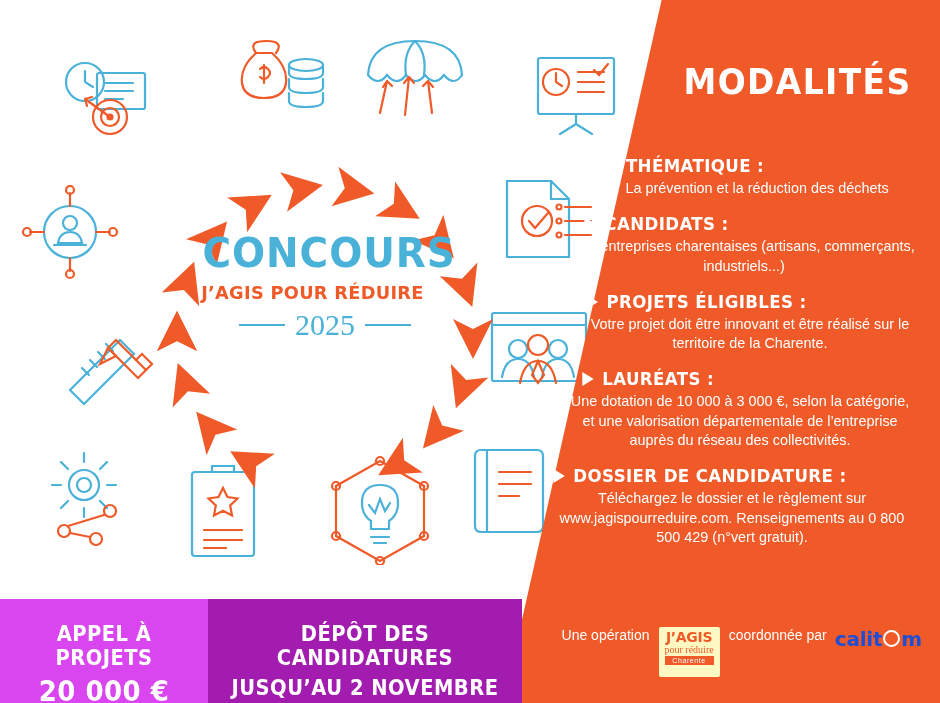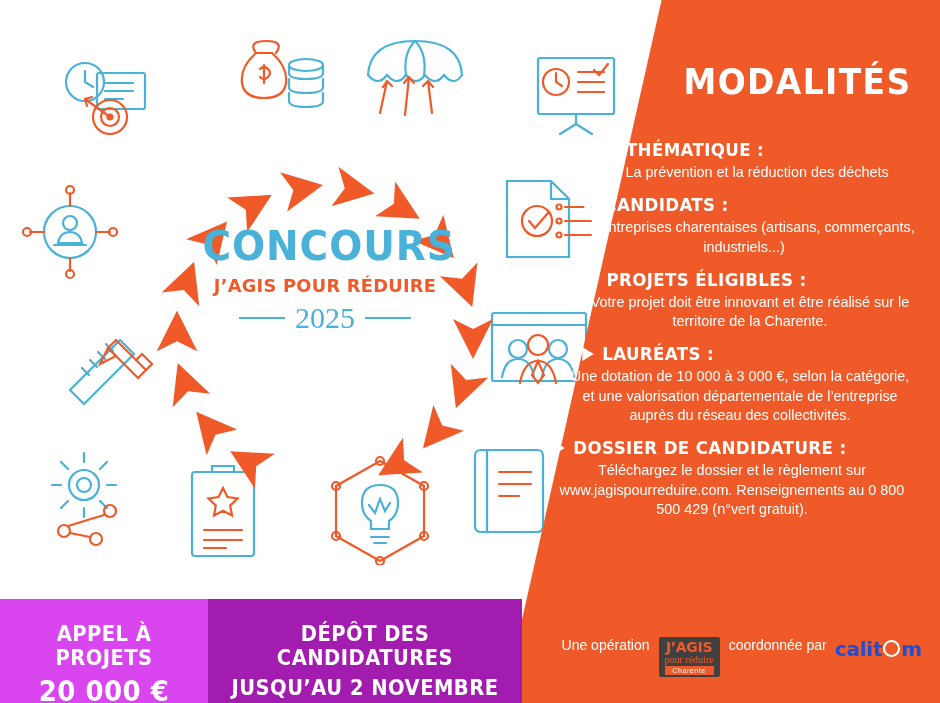--- a/index.html
+++ b/index.html
@@ -55,20 +55,21 @@
     transform-origin: right center;
   }
   .sections {
     position: absolute;
     top: 140px;
     left: 108px;
     width: 352px;
   }
   .section {
     margin-bottom: 13px;
+    margin-top: 16px;
   }
   .sec-head {
     display: flex;
     align-items: center;
     justify-content: center;
     font-family: "DejaVu Sans", sans-serif;
     font-weight: bold;
     font-size: 17.5px;
     letter-spacing: 0.4px;
     color: #ffffff;
@@ -169,24 +170,24 @@
     right: 18px;
     bottom: 26px;
     z-index: 6;
     display: flex;
     color: #ffffff;
     font-size: 14px;
   }
   .op-text { white-space: nowrap; }
   .jagis-logo {
     display: inline-block;
-    background: #404040;
+    background: #fef9c3;
     color: #ef5a28;
     border-radius: 2px;
-    padding: 3px 6px 2px 6px;
+    padding: 3px 6px 12px 6px;
     margin: 0 9px;
     text-align: center;
     line-height: 1.02;
   }
   .jagis-logo .j1 {
     font-family: "DejaVu Sans", sans-serif;
     font-weight: bold;
     font-size: 14px;
     letter-spacing: -0.3px;
     display: block;
@@ -222,23 +223,22 @@
     border-radius: 50%;
     position: relative;
     top: 1px;
     margin: 0 1px;
   }
 
   
   .center-block {
     position: absolute;
     left: 196px;
-    top: 222px;
+    top: 229px;
     width: 258px;
-    text-align: center;
     z-index: 2;
   }
   .concours {
     font-family: "DejaVu Sans", sans-serif;
     font-weight: bold;
     font-size: 41px;
     color: #4ab1d8;
     letter-spacing: 1px;
     transform: scaleX(0.95);
   }

